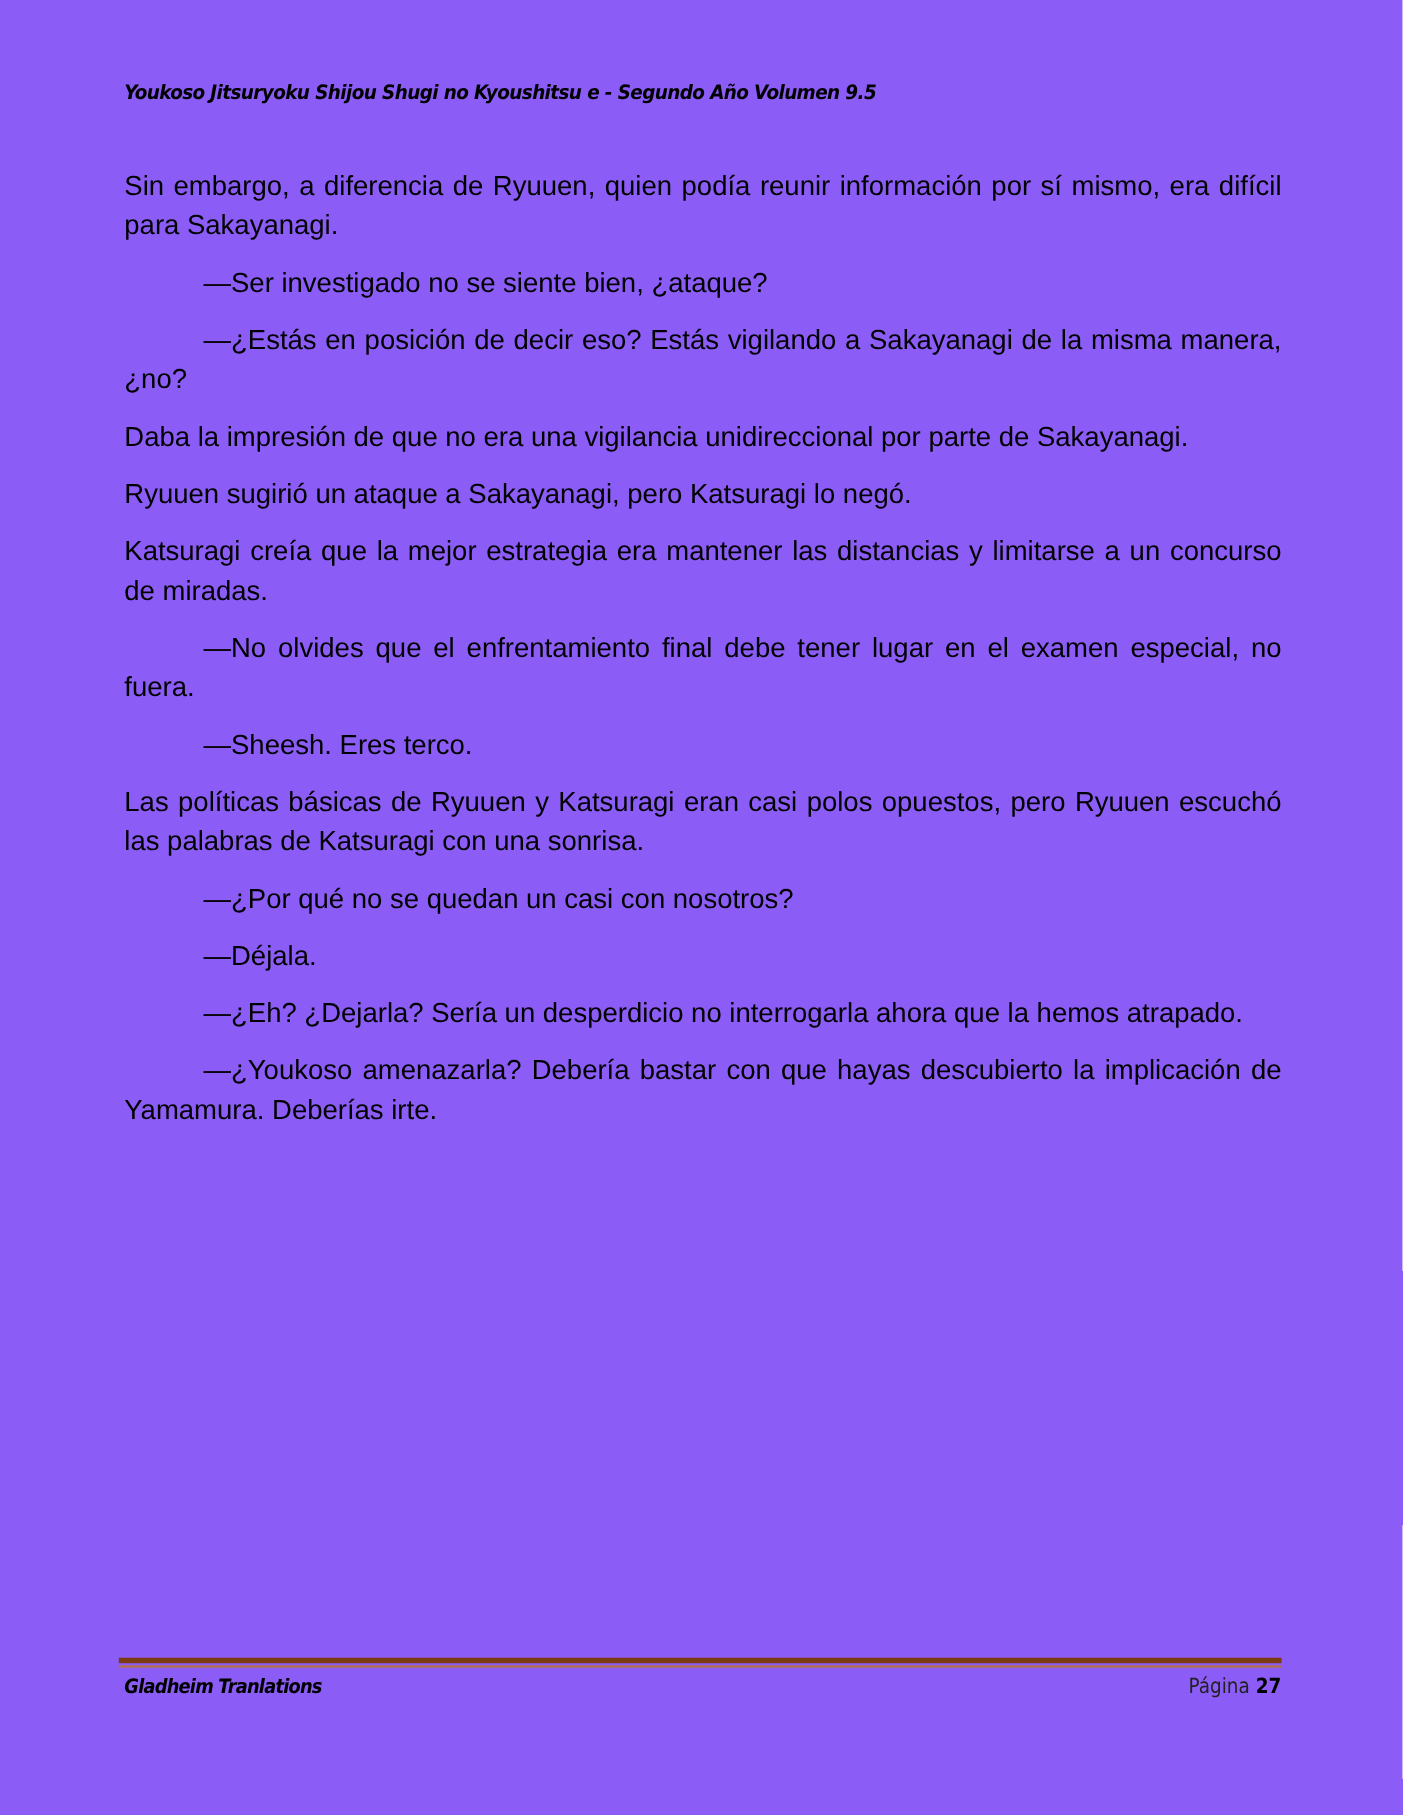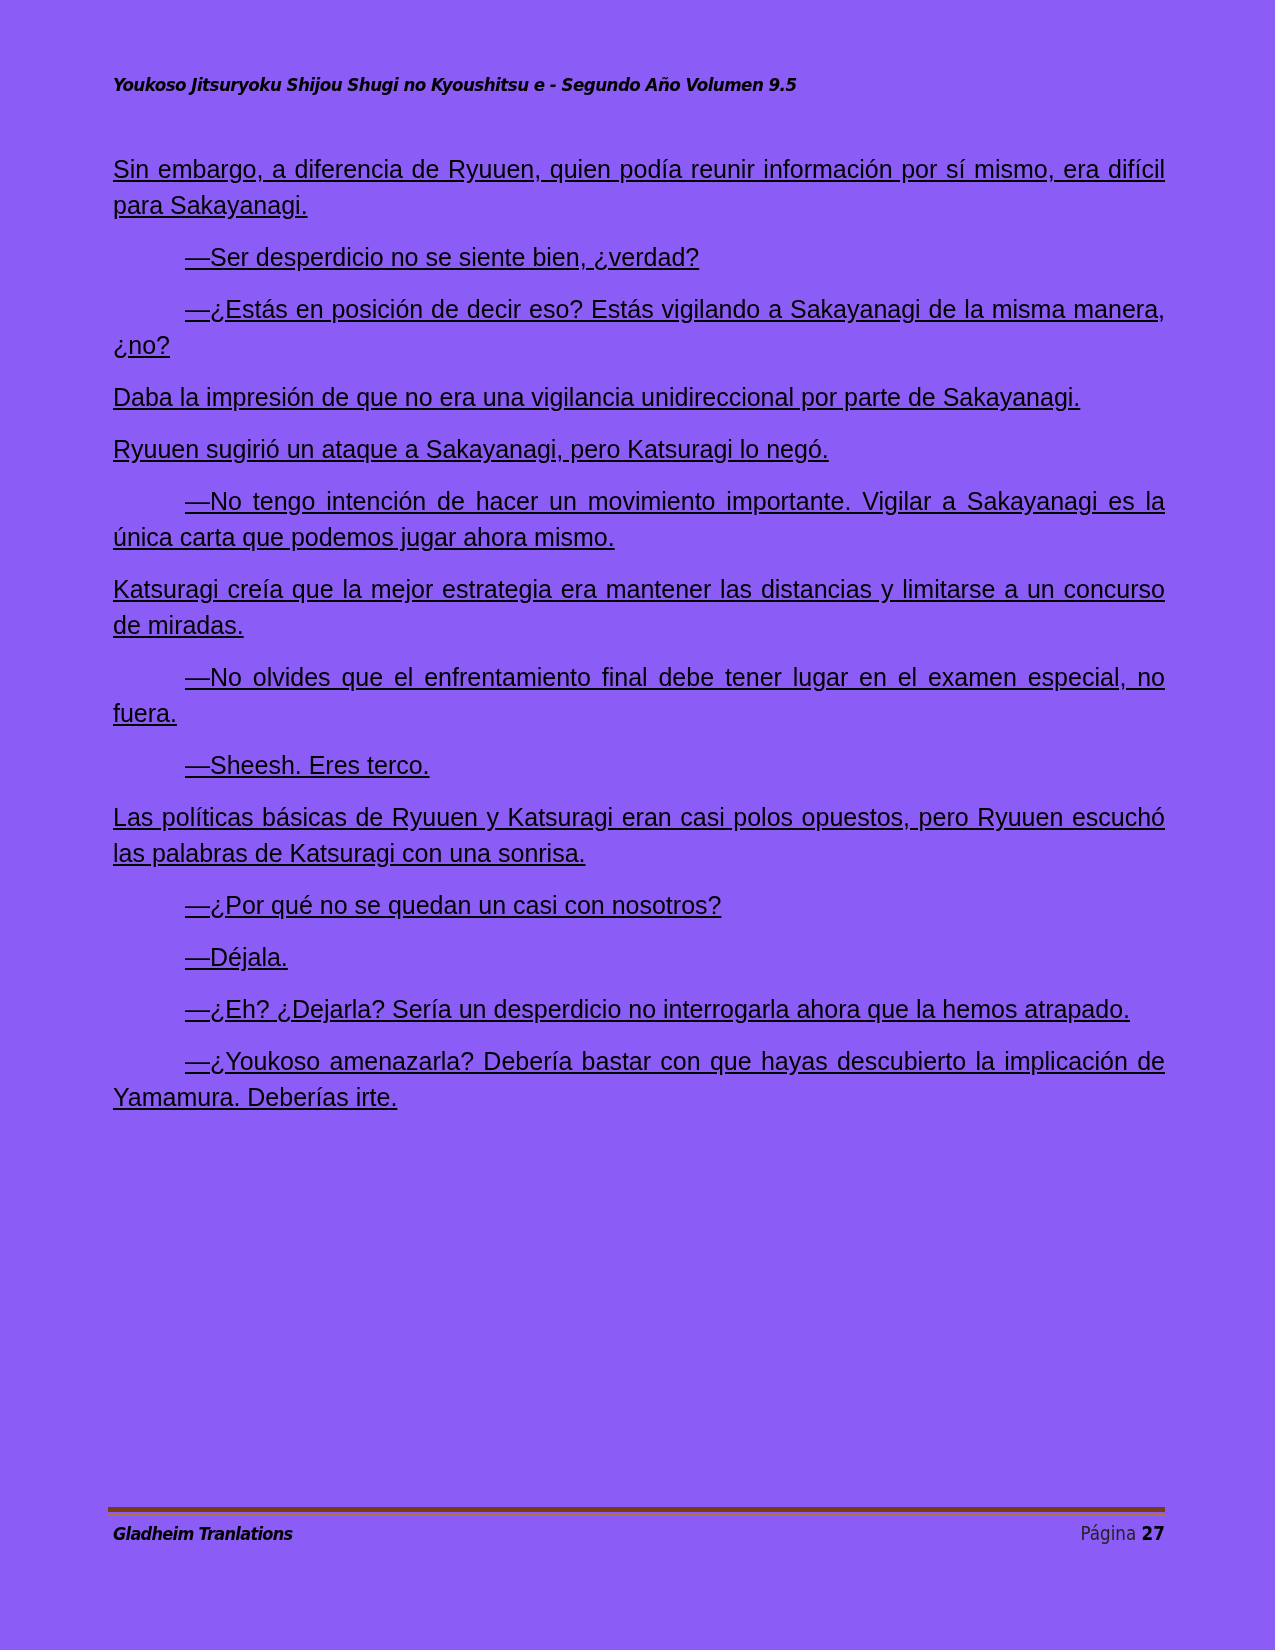--- a/index.html
+++ b/index.html
@@ -9,21 +9,21 @@
     position: absolute; left: 113px; top: 74px; width: 1052px;
     font-family: "DejaVu Sans", sans-serif; font-weight: bold; font-style: italic;
     font-size: 18px; color: #000; letter-spacing: -0.6px;
     transform: scaleX(0.93); transform-origin: left center; white-space: nowrap;
   }
   .body {
     position: absolute; left: 113px; top: 151px; width: 1052px;
     font-family: "Liberation Sans", sans-serif; font-size: 25px; line-height: 36px;
     color: #000;
   }
-  .body p { margin: 0 0 16px 0; text-align: justify; text-decoration: underline; }
+  .body p { margin: 0 0 16px 0; text-align: justify; }
   .body p.dialog { text-indent: 72px; }
   .rule { position: absolute; left: 108px; width: 1057px; }
   .rule.thick { top: 1507px; height: 5px; background: #7b3b12; }
   .rule.thin  { top: 1514px; height: 2px; background: #b5713f; }
   .footer-left {
     position: absolute; left: 113px; top: 1523px;
     font-family: "DejaVu Sans", sans-serif; font-weight: bold; font-style: italic;
     font-size: 18px; color: #000; letter-spacing: -0.8px;
     transform: scaleX(0.9); transform-origin: left center; white-space: nowrap;
   }
@@ -35,25 +35,24 @@
   .footer-right .num { font-weight: bold; color: #000; }
 </style>
 </head>
 <body>
 
 <div class="page">
   <div class="header">Youkoso Jitsuryoku Shijou Shugi no Kyoushitsu e - Segundo Año Volumen 9.5</div>
 
   <div class="body">
     <p class="narration">Sin embargo, a diferencia de Ryuuen, quien podía reunir información por sí mismo, era difícil para Sakayanagi.</p>
-    <p class="dialog">—Ser desperdicio no se siente bien, ¿verdad?</p>
+    <p class="dialog">—Ser investigado no se siente bien, ¿ataque?</p>
     <p class="dialog">—¿Estás en posición de decir eso? Estás vigilando a Sakayanagi de la misma manera, ¿no?</p>
     <p class="narration">Daba la impresión de que no era una vigilancia unidireccional por parte de Sakayanagi.</p>
     <p class="narration">Ryuuen sugirió un ataque a Sakayanagi, pero Katsuragi lo negó.</p>
-    <p class="dialog">—No tengo intención de hacer un movimiento importante. Vigilar a Sakayanagi es la única carta que podemos jugar ahora mismo.</p>
     <p class="narration">Katsuragi creía que la mejor estrategia era mantener las distancias y limitarse a un concurso de miradas.</p>
     <p class="dialog">—No olvides que el enfrentamiento final debe tener lugar en el examen especial, no fuera.</p>
     <p class="dialog">—Sheesh. Eres terco.</p>
     <p class="narration">Las políticas básicas de Ryuuen y Katsuragi eran casi polos opuestos, pero Ryuuen escuchó las palabras de Katsuragi con una sonrisa.</p>
     <p class="dialog">—¿Por qué no se quedan un casi con nosotros?</p>
     <p class="dialog">—Déjala.</p>
     <p class="dialog">—¿Eh? ¿Dejarla? Sería un desperdicio no interrogarla ahora que la hemos atrapado.</p>
     <p class="dialog">—¿Youkoso amenazarla? Debería bastar con que hayas descubierto la implicación de Yamamura. Deberías irte.</p>
   </div>
 

